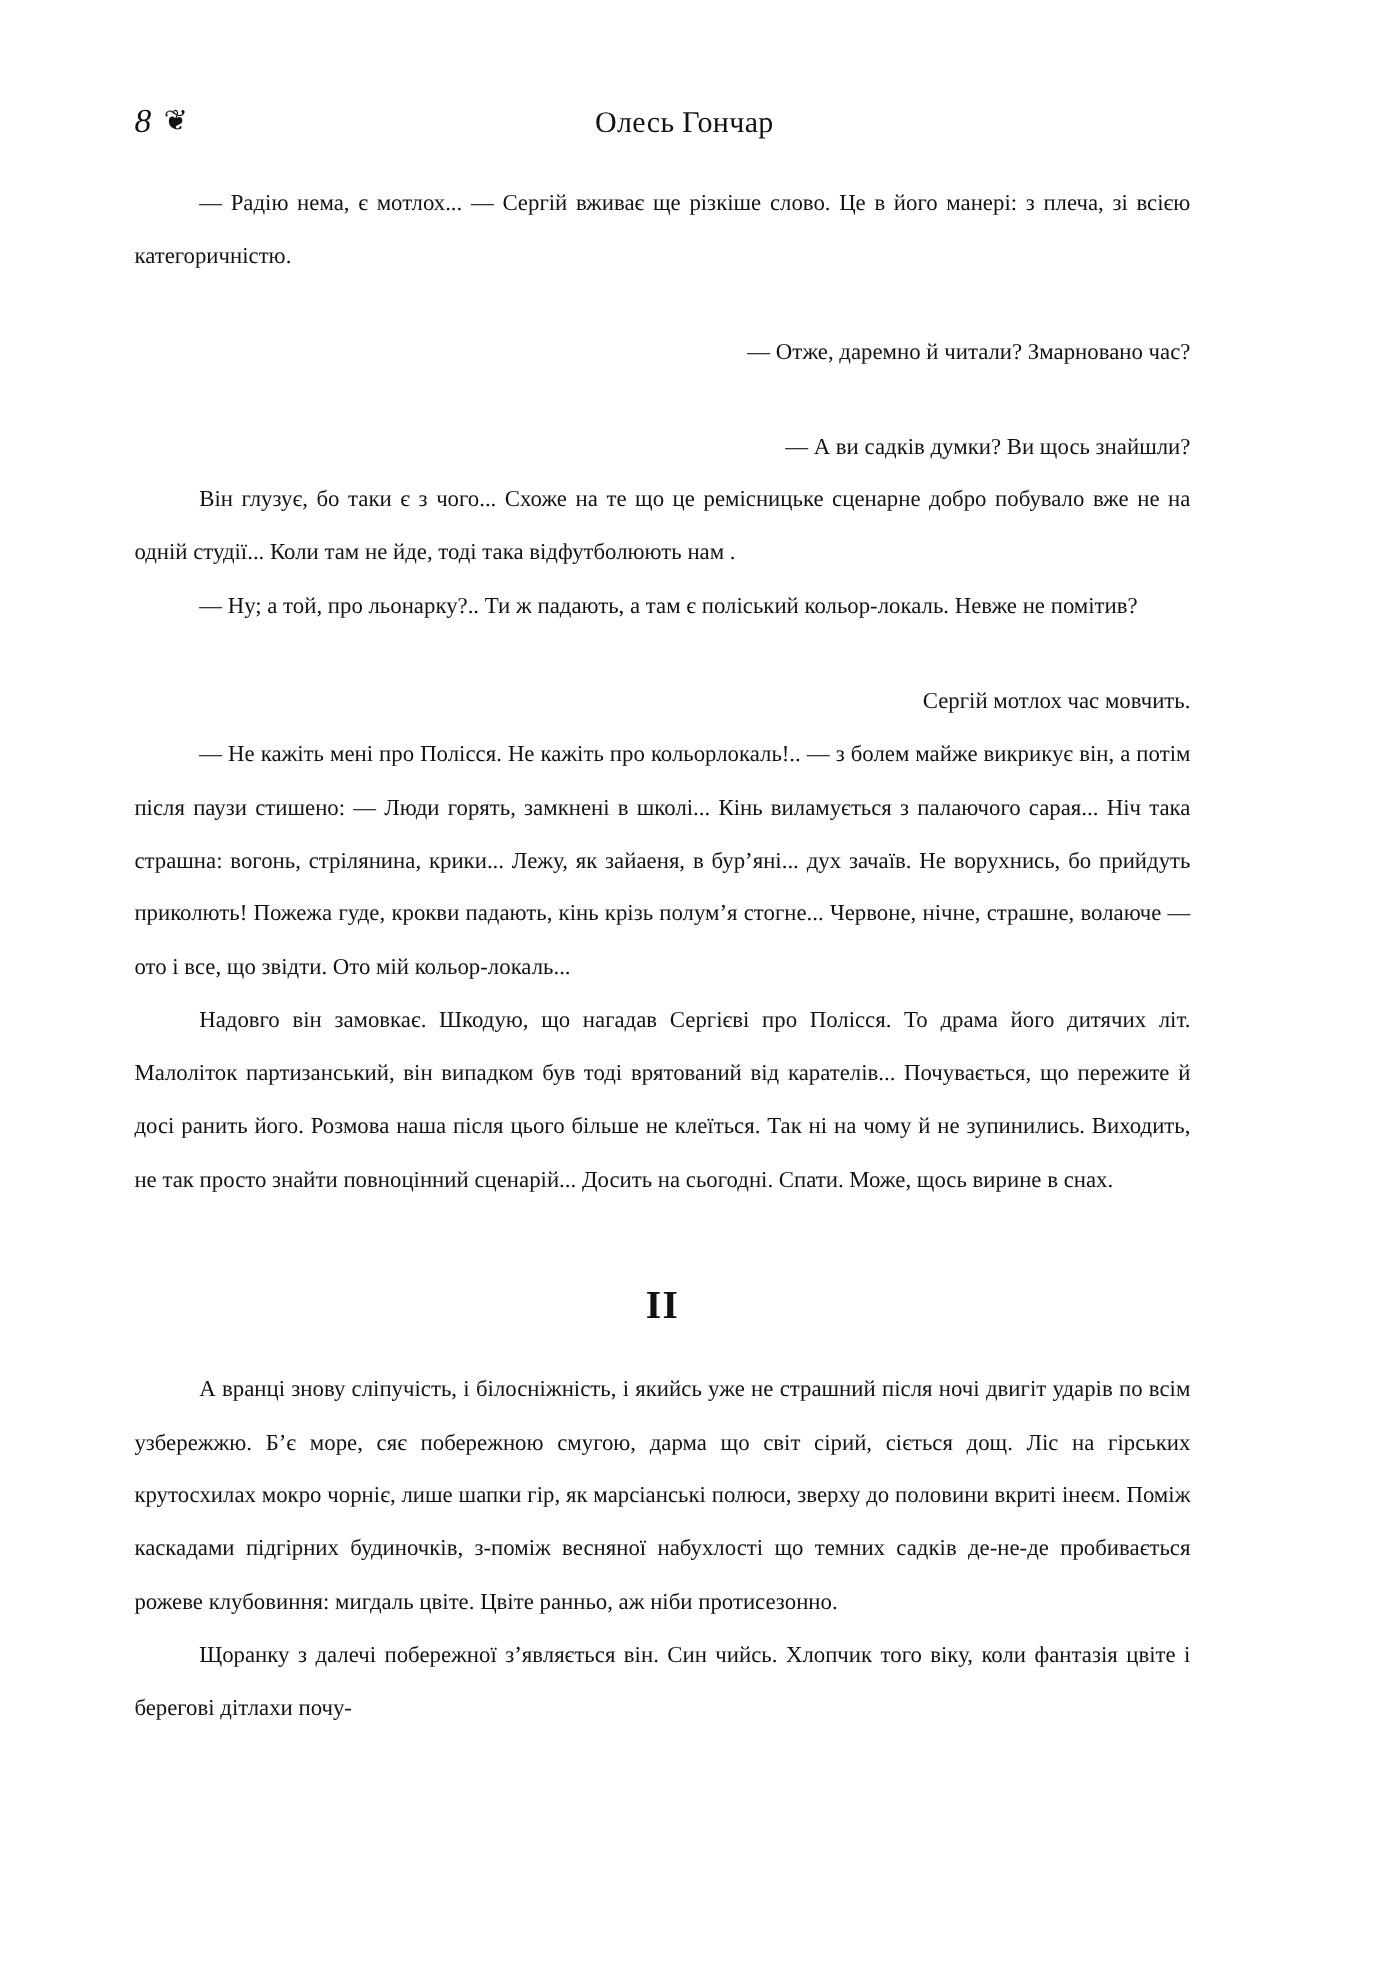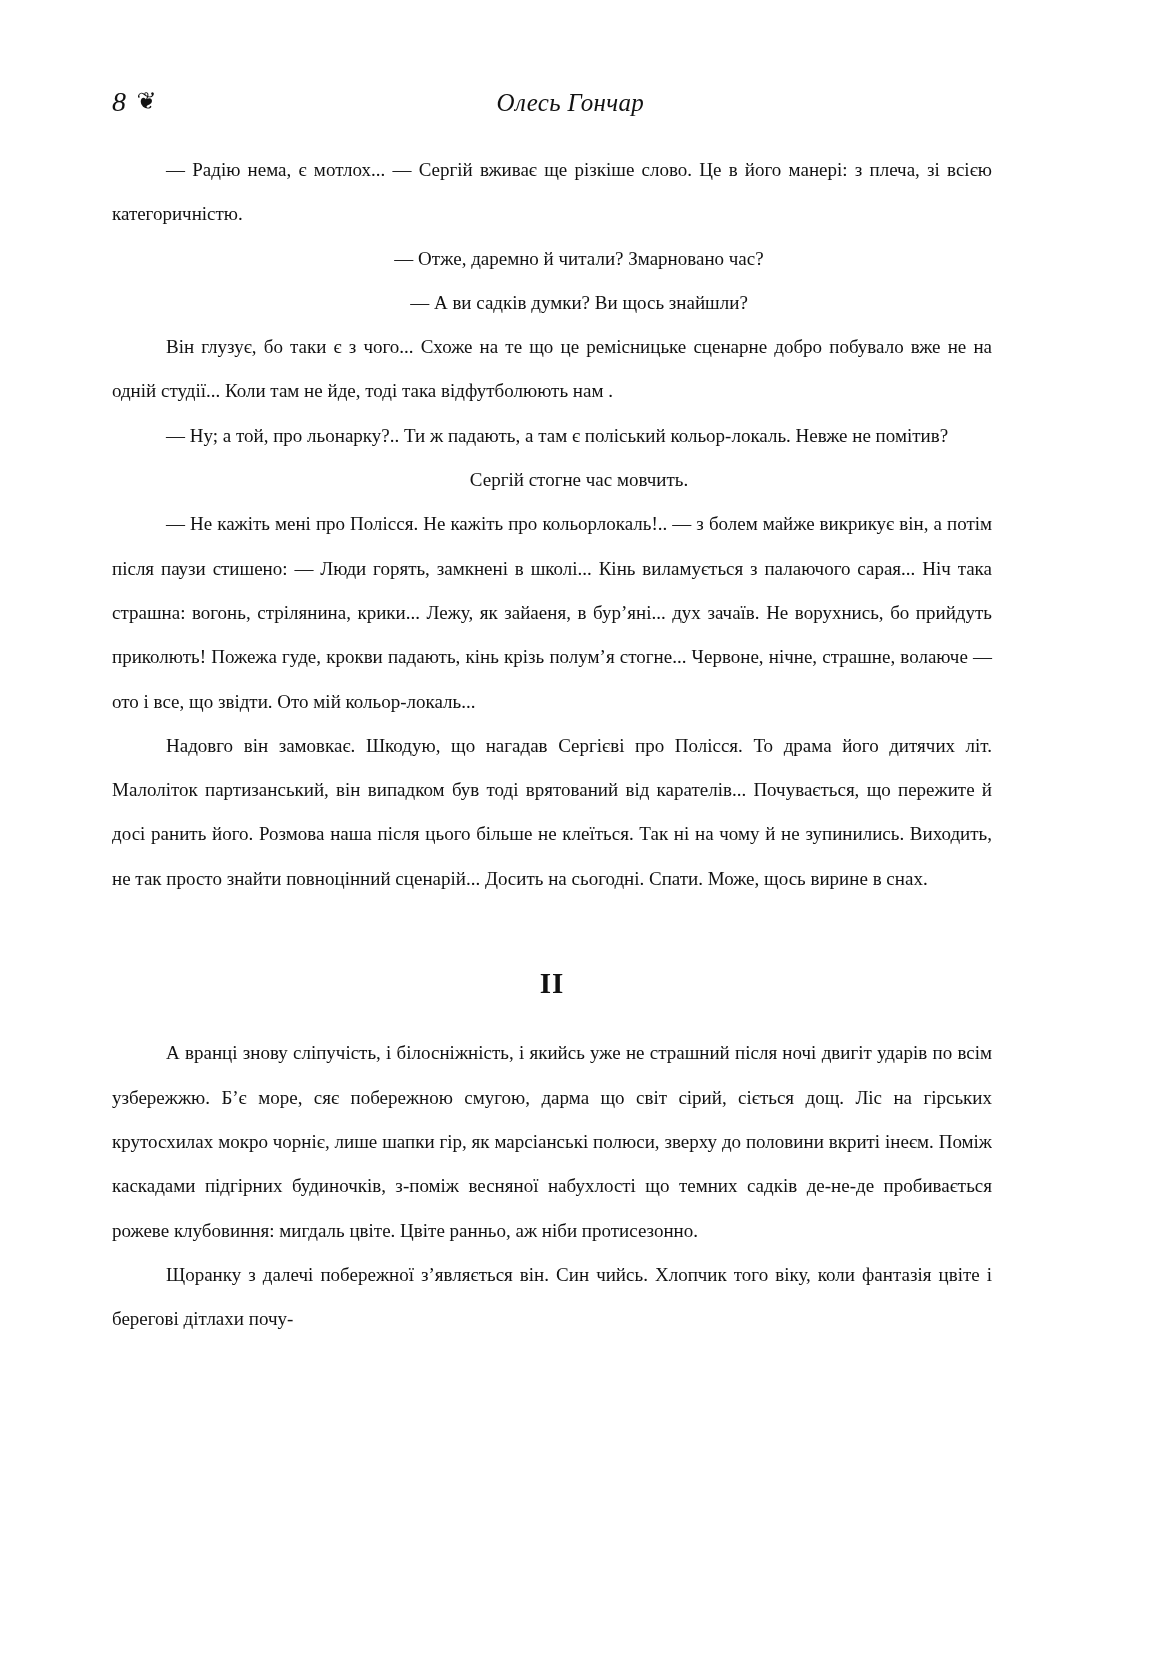--- a/index.html
+++ b/index.html
@@ -47,21 +47,20 @@
   }
   .folio-ornament {
     font-size: 24px;
     line-height: 1;
     transform: translateY(-2px);
     display: inline-block;
   }
   .running-title {
     flex: 1 1 auto;
     text-align: center;
-    font-style: italic;
     font-size: 25px;
     letter-spacing: 0.3px;
     padding-right: 58px;
   }
 
   
   .textblock {
     position: absolute;
     left: 112px;
     top: 148px;
@@ -73,26 +72,26 @@
     text-align: justify;
     text-justify: inter-word;
     font-size: 19px;
     line-height: 44.3px;
     text-indent: 54px;
     hyphens: none;
     word-spacing: 0px;
   }
 
   
-  p.para.short { text-align: center; }
+  p.para.short { text-align: right; margin-top: 35px; }
 
   .section-num {
     margin: 0;
     text-align: center;
-    font-size: 29px;
+    font-size: 33px;
     font-weight: bold;
     line-height: 44.3px;
     letter-spacing: 1px;
   }
 
   .gap-before-section { height: 60px; }
   .gap-after-section  { height: 26px; }
 </style>
 </head>
 <body>
@@ -107,21 +106,21 @@
     <div class="running-title">Олесь Гончар</div>
   </div>
 
   <div class="textblock">
 
     <p class="para">— Радію нема, є мотлох... — Сергій вживає ще різкіше слово. Це в його манері: з плеча, зі всією категоричністю.</p>
     <p class="para short">— Отже, даремно й читали? Змарновано час?</p>
     <p class="para short">— А ви садків думки? Ви щось знайшли?</p>
     <p class="para">Він глузує, бо таки є з чого... Схоже на те що це ремісницьке сценарне добро побувало вже не на одній студії... Коли там не йде, тоді така відфутболюють нам .</p>
     <p class="para">— Ну; а той, про льонарку?.. Ти ж падають, а там є поліський кольор-локаль. Невже не помітив?</p>
-    <p class="para short">Сергій стогне час мовчить.</p>
+    <p class="para short">Сергій мотлох час мовчить.</p>
     <p class="para">— Не кажіть мені про Полісся. Не кажіть про кольорлокаль!.. — з болем майже викрикує він, а потім після паузи стишено: — Люди горять, замкнені в школі... Кінь виламується з палаючого сарая... Ніч така страшна: вогонь, стрілянина, крики... Лежу, як зайаеня, в бур’яні... дух зачаїв. Не ворухнись, бо прийдуть приколють! Пожежа гуде, крокви падають, кінь крізь полум’я стогне... Червоне, нічне, страшне, волаюче — ото і все, що звідти. Ото мій кольор-локаль...</p>
     <p class="para">Надовго він замовкає. Шкодую, що нагадав Сергієві про Полісся. То драма його дитячих літ. Малоліток партизанський, він випадком був тоді врятований від карателів... Почувається, що пережите й досі ранить його. Розмова наша після цього більше не клеїться. Так ні на чому й не зупинились. Виходить, не так просто знайти повноцінний сценарій... Досить на сьогодні. Спати. Може, щось вирине в снах.</p>
 
     <div class="gap-before-section"></div>
     <p class="section-num">II</p>
     <div class="gap-after-section"></div>
 
     <p class="para">А вранці знову сліпучість, і білосніжність, і якийсь уже не страшний після ночі двигіт ударів по всім узбережжю. Б’є море, сяє побережною смугою, дарма що світ сірий, сіється дощ. Ліс на гірських крутосхилах мокро чорніє, лише шапки гір, як марсіанські полюси, зверху до половини вкриті інеєм. Поміж каскадами підгірних будиночків, з-поміж весняної набухлості що темних садків де-не-де пробивається рожеве клубовиння: мигдаль цвіте. Цвіте ранньо, аж ніби протисезонно.</p>
     <p class="para">Щоранку з далечі побережної з’являється він. Син чийсь. Хлопчик того віку, коли фантазія цвіте і берегові дітлахи почу-</p>
 

